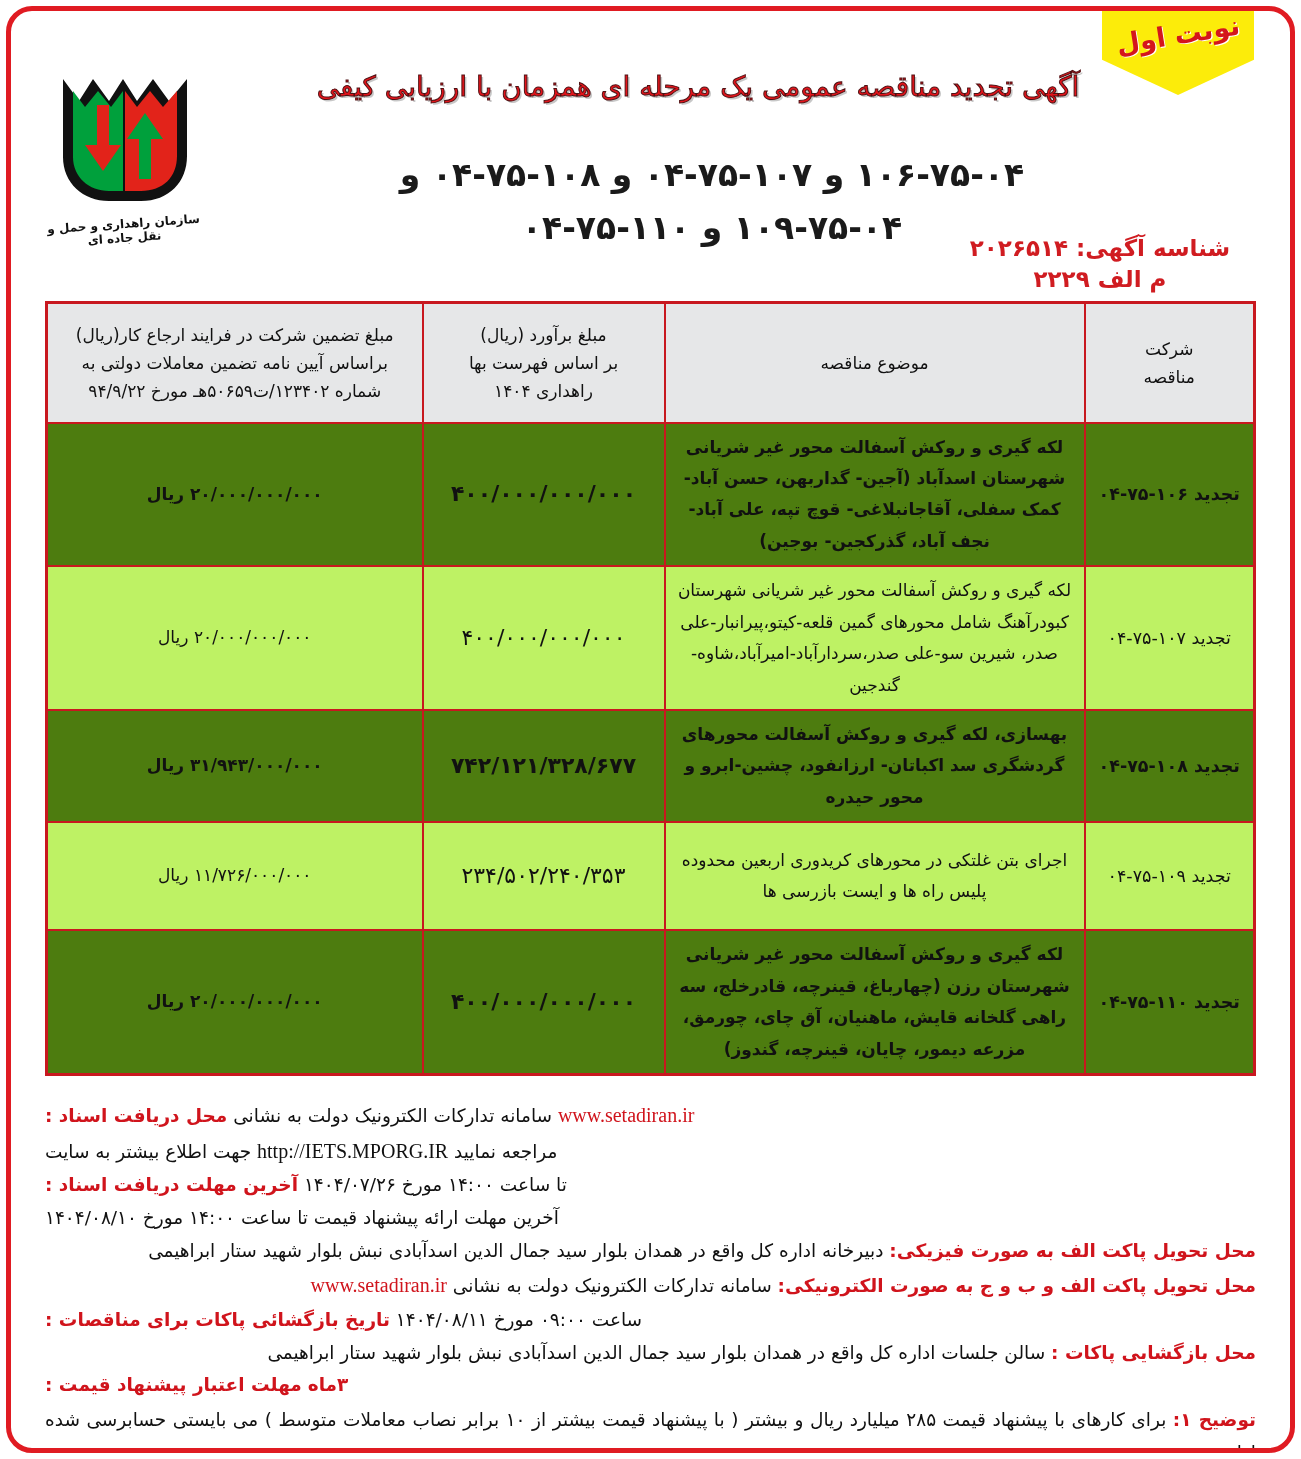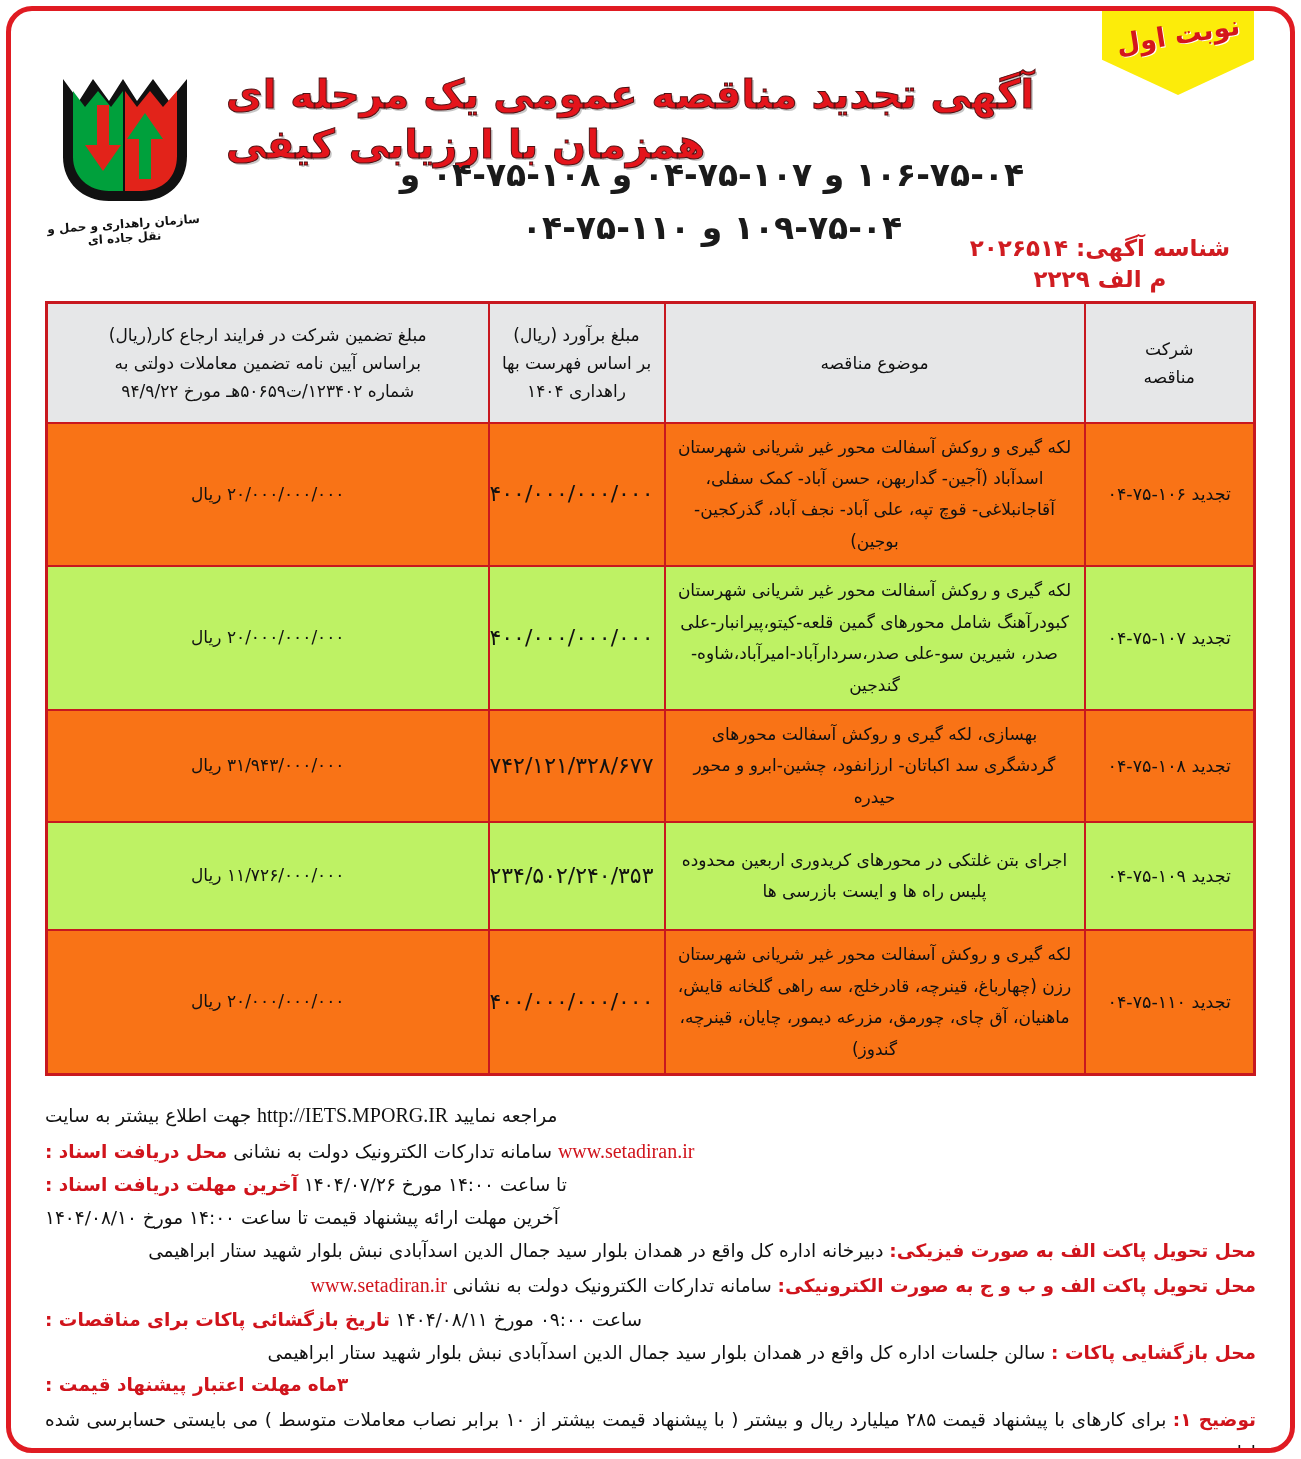--- a/index.html
+++ b/index.html
@@ -107,23 +107,23 @@
     font-weight: bold;
     transform: rotate(-4deg);
   }
 
   
   .title-main {
     position: absolute;
     top: 58px;
     right: 120px;
     left: 215px;
-    text-align: left;
-    font-size: 40px;
-    font-weight: bold;
+    text-align: center;
+    font-size: 28px;
+    font-weight: normal;
     color: #e4141b;
     letter-spacing: -1px;
     line-height: 1.25;
     -webkit-text-stroke: 1px #4d1113;
     text-shadow: 2px 2px 0 rgba(0,0,0,0.22);
     z-index: 3;
   }
   .title-numbers {
     position: absolute;
     top: 138px;
@@ -176,25 +176,25 @@
   }
   thead th {
     background: #e6e7e8;
     font-weight: normal;
     font-size: 17px;
     line-height: 1.65;
     height: 120px;
   }
   th.col-num    { width: 170px; }
   th.col-subj   { width: 420px; }
-  th.col-est    { width: 176px; }
+  th.col-est    { width: 242px; }
   th.col-guar   { width: 100%; }
 
   tbody td { font-size: 17px; line-height: 1.75; }
-  tbody tr.row-pink td { background: #f97316; }
+  tbody tr.row-pink td { background: #4d7c0f; font-weight: bold; }
   tbody tr.row-blue td { background: #bef264; }
 
   td.cell-num  { font-size: 17.5px; white-space: nowrap; }
   td.cell-subj { text-align: justify; text-align-last: center; padding: 10px 12px; line-height: 1.85; }
   td.cell-est  { font-size: 22px; letter-spacing: 0.5px; }
   td.cell-guar { font-size: 17px; letter-spacing: 0.5px; }
   tbody tr { height: 108px; }
 
   
   .footer {
@@ -308,29 +308,29 @@
           <td class="cell-est">۴۰۰/۰۰۰/۰۰۰/۰۰۰</td>
           <td class="cell-guar">۲۰/۰۰۰/۰۰۰/۰۰۰ ریال</td>
         </tr>
       </tbody>
     </table>
   </div>
 
   <div class="footer">
 
     <div class="fline">
+      <span class="url-red">www.setadiran.ir</span>
+      <span>سامانه تدارکات الکترونیک دولت به نشانی</span>
+      <span class="lbl-red">محل دریافت اسناد :</span>
+    </div>
+
+    <div class="fline">
       <span>مراجعه نمایید</span>
       <span class="url-dark">http://IETS.MPORG.IR</span>
       <span>جهت اطلاع بیشتر به سایت</span>
-    </div>
-
-    <div class="fline">
-      <span class="url-red">www.setadiran.ir</span>
-      <span>سامانه تدارکات الکترونیک دولت به نشانی</span>
-      <span class="lbl-red">محل دریافت اسناد :</span>
     </div>
 
     <div class="fline">
       <span>تا ساعت ۱۴:۰۰ مورخ ۱۴۰۴/۰۷/۲۶</span>
       <span class="lbl-red">آخرین مهلت دریافت اسناد :</span>
     </div>
 
     <div class="fline">
       <span>آخرین مهلت ارائه  پیشنهاد قیمت تا ساعت ۱۴:۰۰ مورخ ۱۴۰۴/۰۸/۱۰</span>
     </div>

